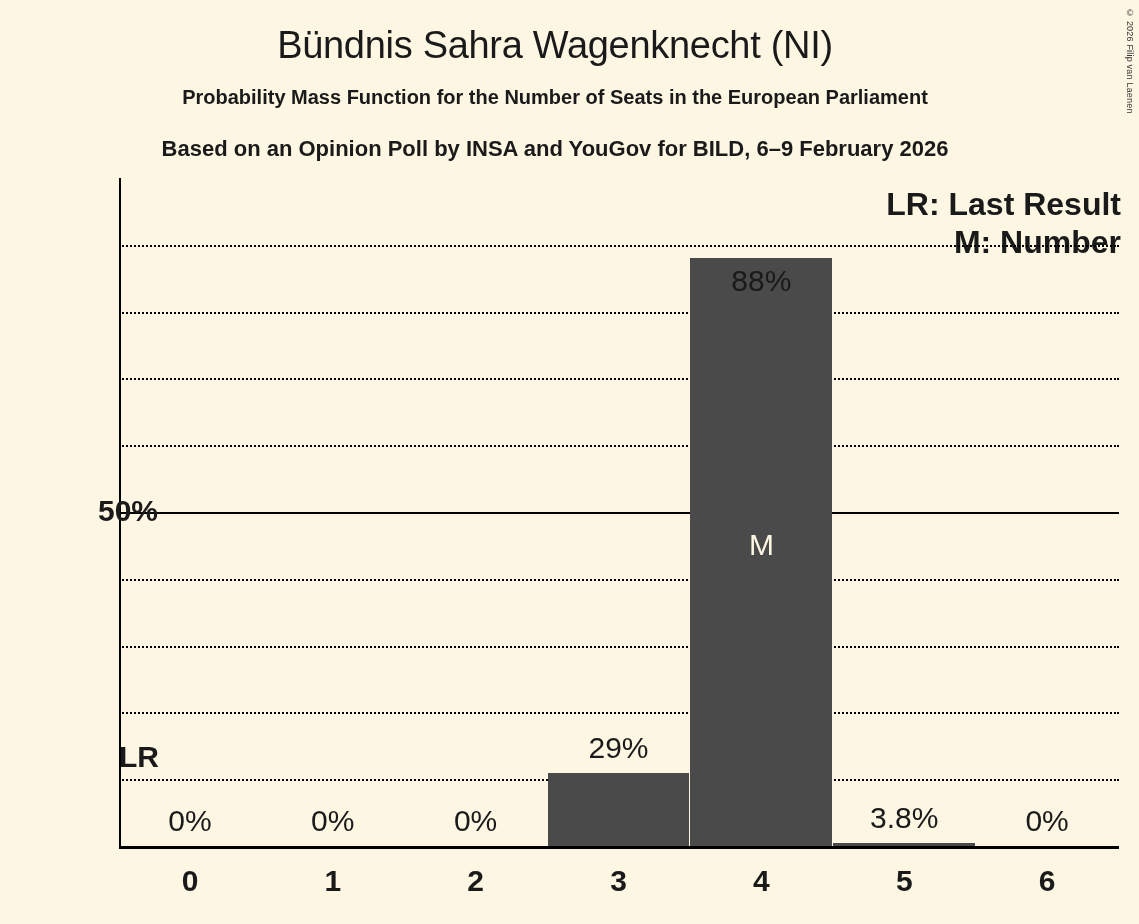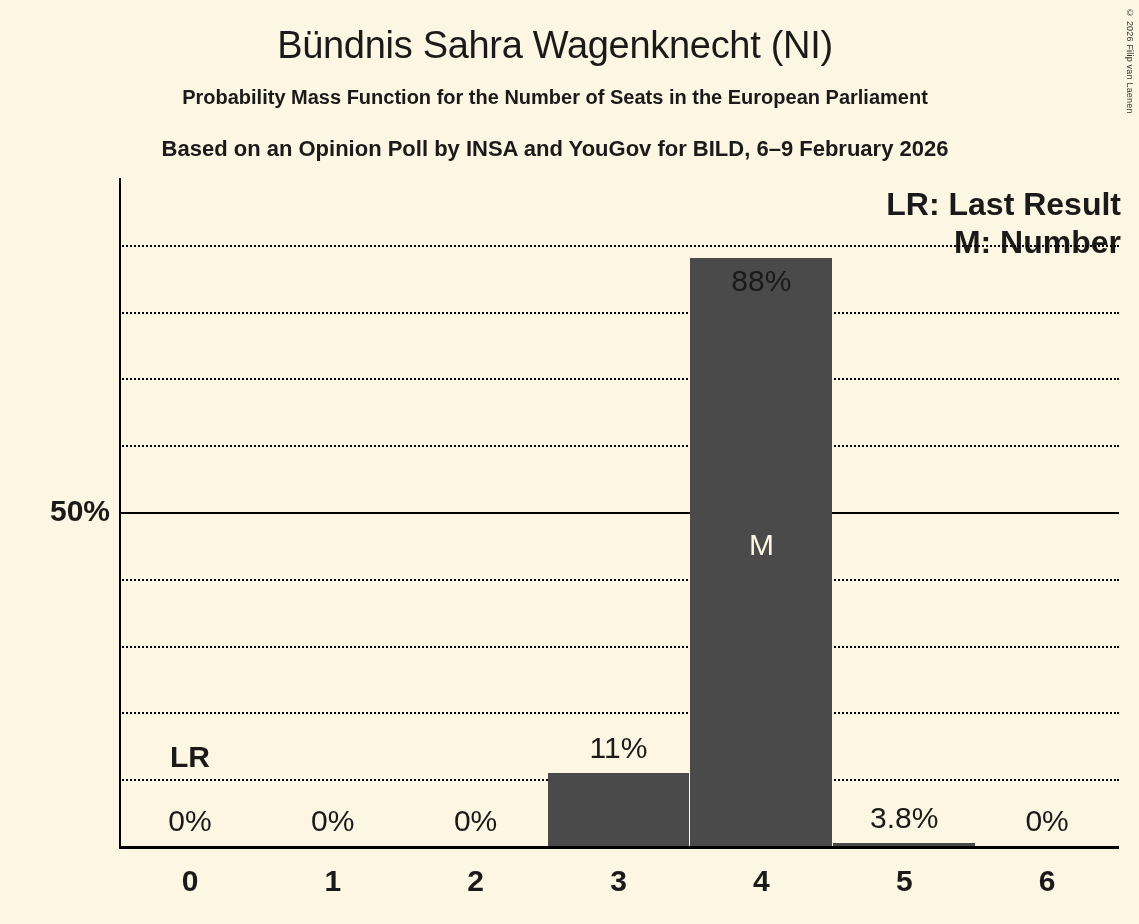--- a/index.html
+++ b/index.html
@@ -114,21 +114,20 @@
   }
   .bar-marker {
     position: absolute;
     text-align: center;
     font-size: 30px;
     font-weight: normal;
     color: #fdf6e3;
   }
   .lr-marker {
     position: absolute;
-    text-align: center;
     font-size: 30px;
     font-weight: bold;
     color: #1a1a1a;
   }
   .xtick {
     position: absolute;
     top: 864px;
     text-align: center;
     font-size: 30px;
     font-weight: bold;
@@ -175,31 +174,31 @@
     <div class="bar" style="left: 142.857px; width: 141.857px; height: 0px;"></div>
     <div class="bar" style="left: 285.714px; width: 141.857px; height: 0px;"></div>
     <div class="bar" style="left: 428.571px; width: 141.857px; height: 73.48px;"></div>
     <div class="bar" style="left: 571.429px; width: 141.857px; height: 587.84px;"></div>
     <div class="bar" style="left: 714.286px; width: 141.857px; height: 3.34px;"></div>
     <div class="bar" style="left: 857.143px; width: 141.857px; height: 0px;"></div>
 
     <div class="bar-value" style="left: 0px; width: 141.857px; top: 626px;">0%</div>
     <div class="bar-value" style="left: 142.857px; width: 141.857px; top: 626px;">0%</div>
     <div class="bar-value" style="left: 285.714px; width: 141.857px; top: 626px;">0%</div>
-    <div class="bar-value" style="left: 428.571px; width: 141.857px; top: 552.52px;">11%</div>
+    <div class="bar-value" style="left: 428.571px; width: 141.857px; top: 552.52px;">29%</div>
     <div class="bar-value" style="left: 571.429px; width: 141.857px; top: 38.16px; margin-top: 48px;">88%</div>
     <div class="bar-value" style="left: 714.286px; width: 141.857px; top: 622.66px;">3.8%</div>
     <div class="bar-value" style="left: 857.143px; width: 141.857px; top: 626px;">0%</div>
 
     <div class="lr-marker" style="left: 0px; width: 142px; top: 562px;">LR</div>
 
     <div class="bar-marker" style="left: 571.4px; width: 142px; top: 350px;">M</div>
   </div>
 
-  <div class="ylabel" style="top: 494px;">50%</div>
+  <div class="ylabel" style="top: 494px; margin-left: 48px;">50%</div>
 
   <div class="xtick" style="left: 119px; width: 142px;">0</div>
   <div class="xtick" style="left: 261.9px; width: 142px;">1</div>
   <div class="xtick" style="left: 404.7px; width: 142px;">2</div>
   <div class="xtick" style="left: 547.6px; width: 142px;">3</div>
   <div class="xtick" style="left: 690.4px; width: 142px;">4</div>
   <div class="xtick" style="left: 833.3px; width: 142px;">5</div>
   <div class="xtick" style="left: 976.1px; width: 142px;">6</div>
 
 </div>

